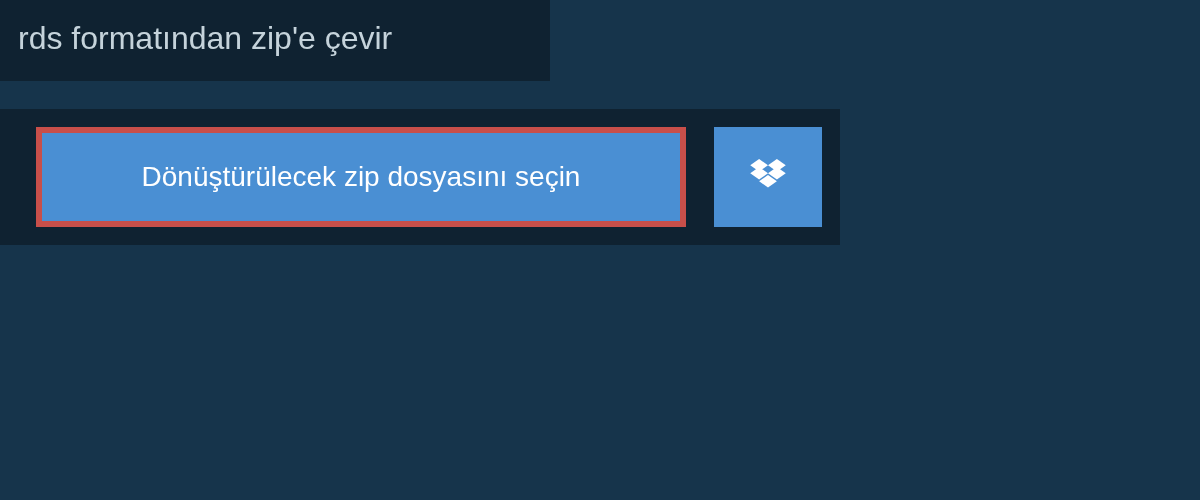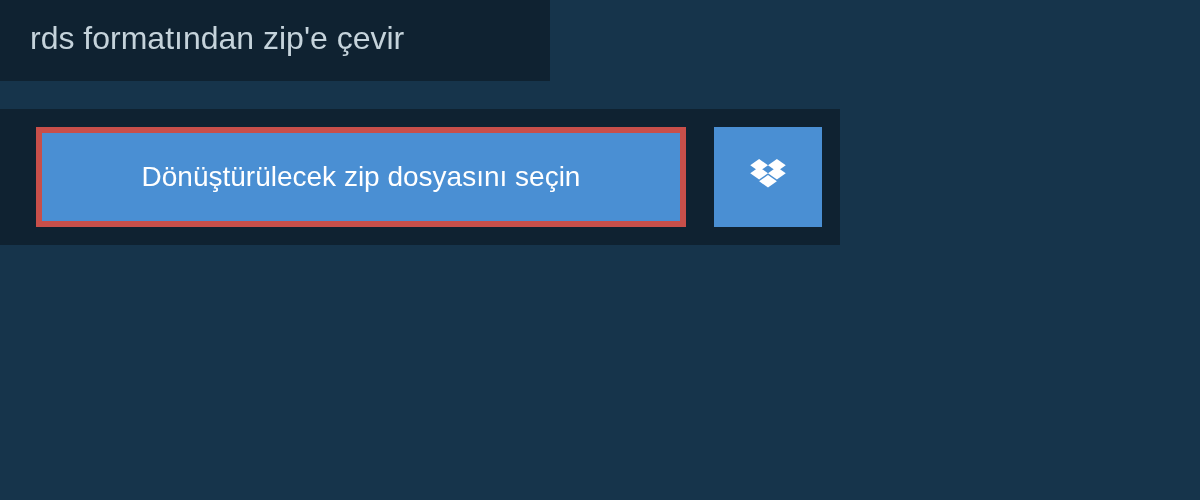--- a/index.html
+++ b/index.html
@@ -9,21 +9,21 @@
     }
     body {
       width: 1200px;
       height: 500px;
       background-color: #16344b;
       font-family: -apple-system, BlinkMacSystemFont, "Segoe UI", Arial, sans-serif;
       overflow: hidden;
     }
     .header-section {
       background-color: #0f2231;
-      padding: 20px 30px 24px 30px;
+      padding: 20px 30px 24px 18px;
       width: 550px;
     }
     .page-title {
       color: #c5d3db;
       font-size: 32px;
       font-weight: 400;
     }
     .upload-section {
       background-color: #0f2231;
       margin-top: 28px;

